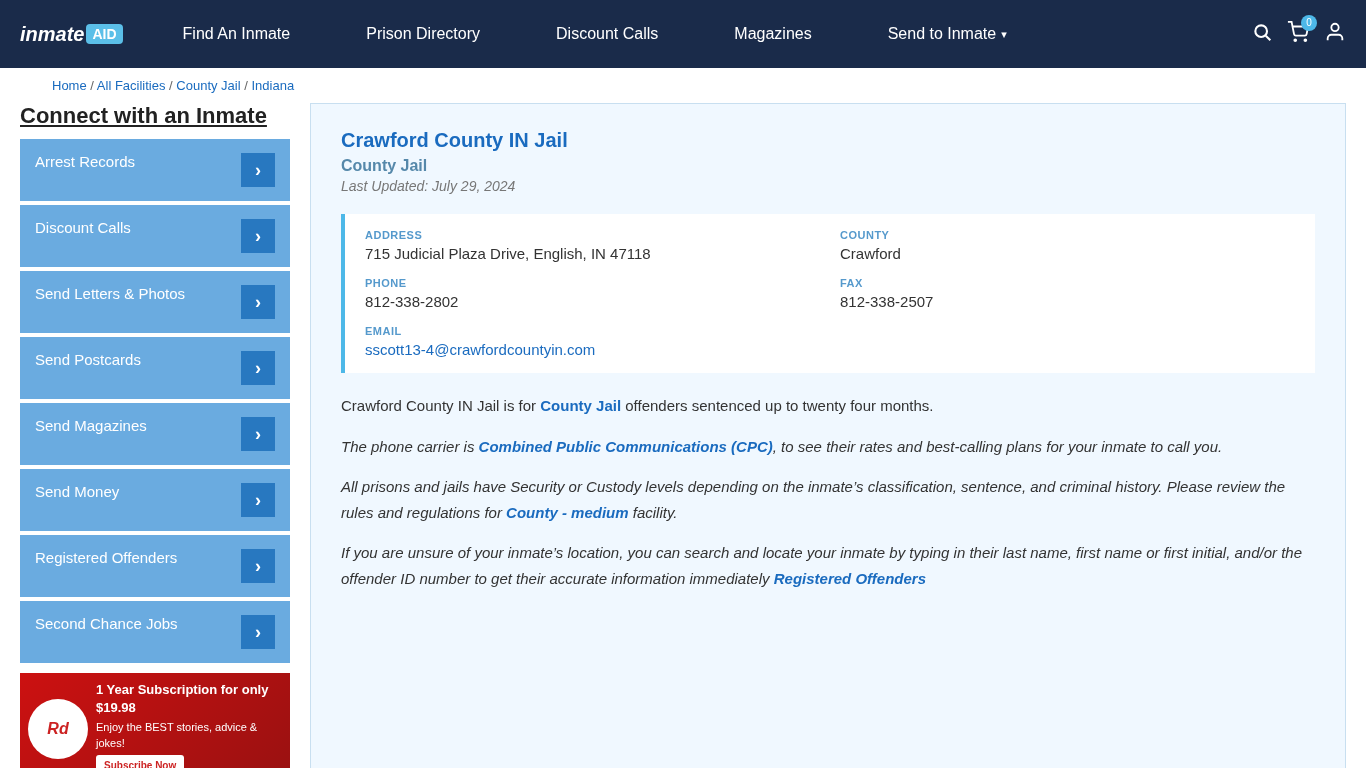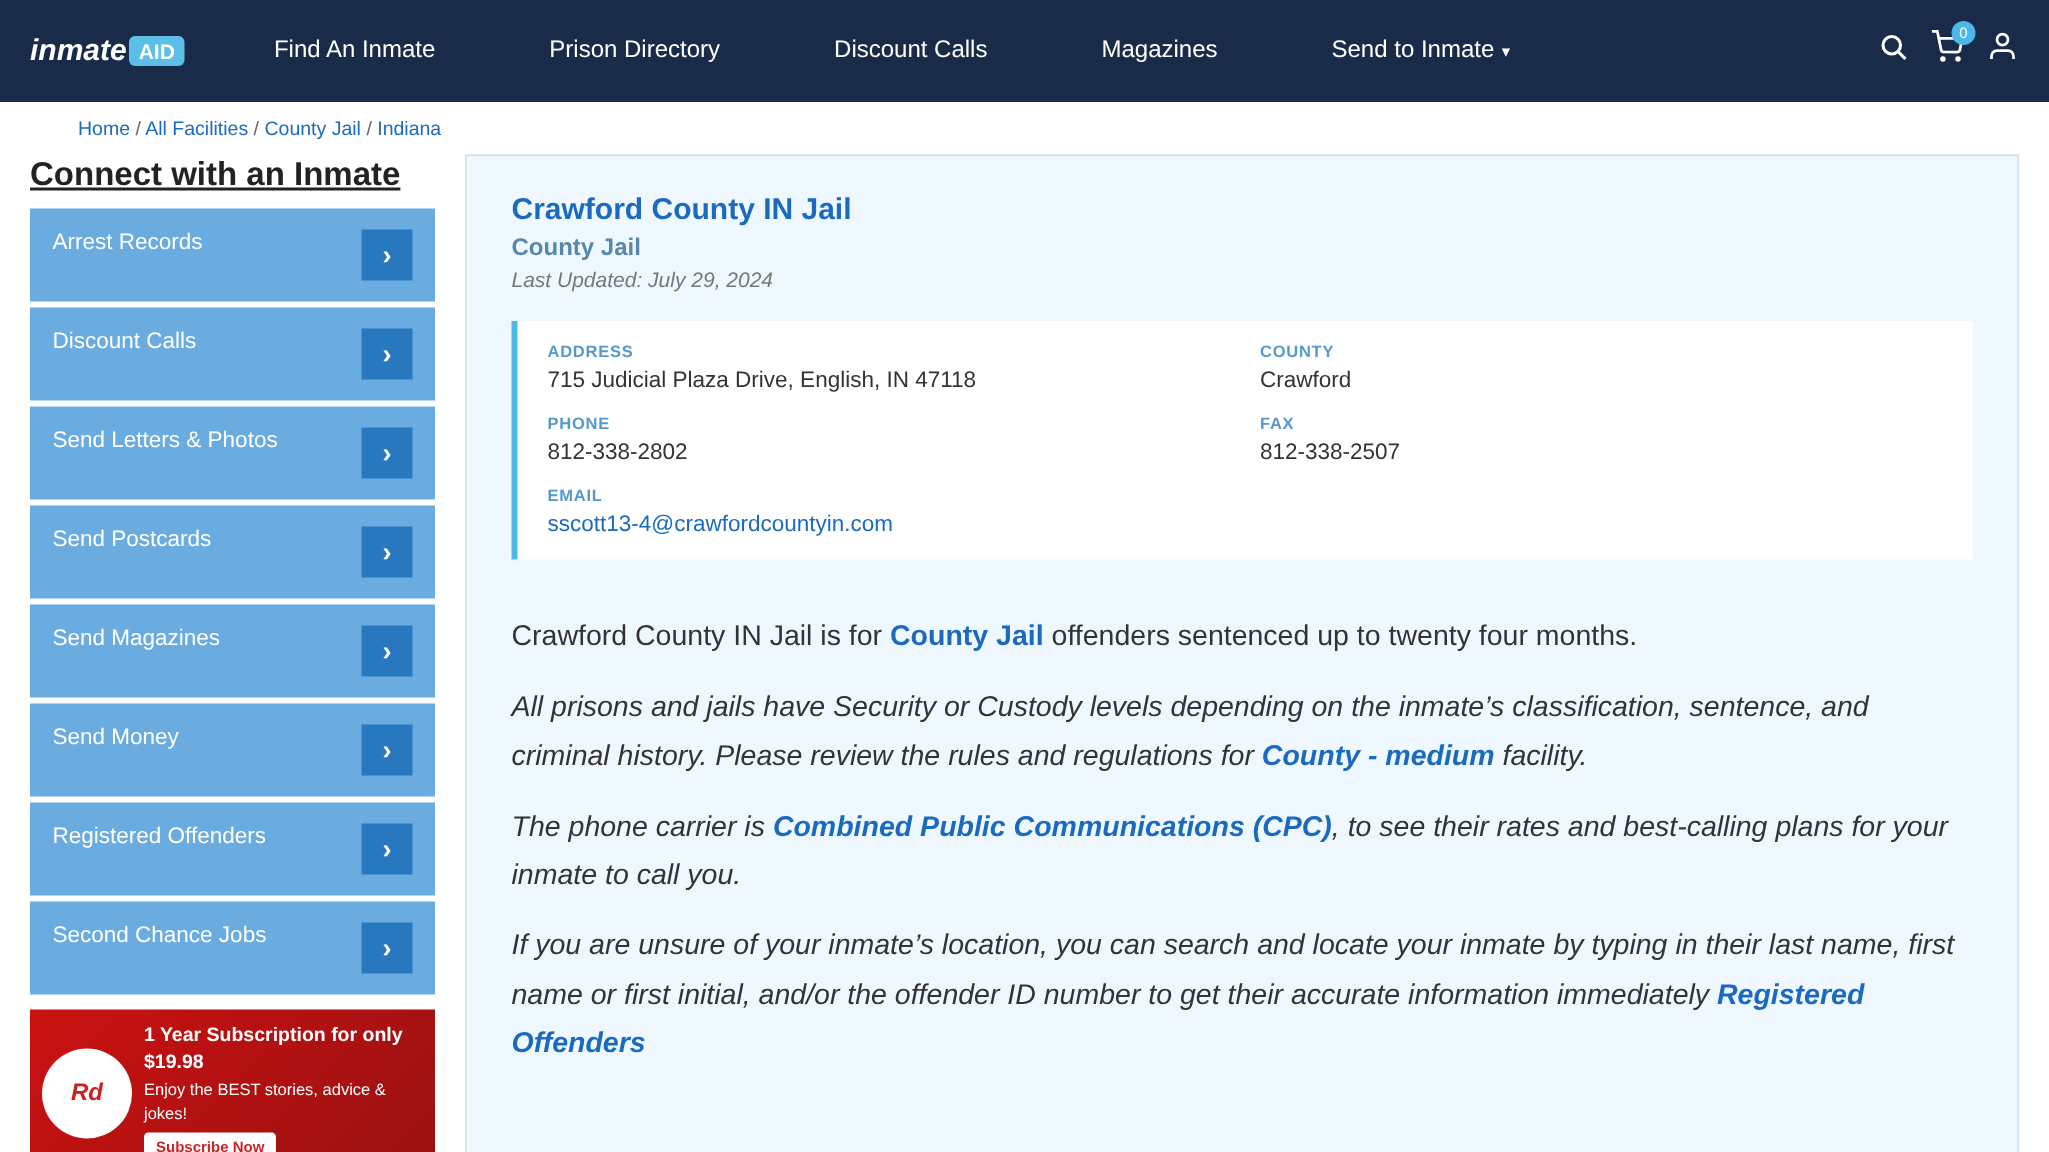--- a/index.html
+++ b/index.html
@@ -187,21 +187,21 @@
       color: #777;
       font-style: italic;
       margin-bottom: 20px;
     }
 
     
     .info-box {
       border-left: 4px solid #4db8e8;
       padding: 15px 20px;
       background: #fff;
-      margin-bottom: 36px;
+      margin-bottom: 20px;
       display: grid;
       grid-template-columns: 1fr 1fr;
       gap: 15px 20px;
     }
     .info-field-label {
       font-size: 11px;
       font-weight: bold;
       color: #5599cc;
       text-transform: uppercase;
       letter-spacing: 0.5px;
@@ -211,21 +211,21 @@
       font-size: 15px;
       color: #333;
     }
     .info-field-value a {
       color: #1a6bbf;
       text-decoration: none;
     }
 
     
     .desc-text {
-      font-size: 19px;
+      font-size: 15px;
       line-height: 1.7;
       color: #333;
       margin-bottom: 15px;
     }
     .desc-text a {
       color: #1a6bbf;
       text-decoration: none;
       font-weight: bold;
     }
     .desc-text em { font-style: italic; }
@@ -383,23 +383,23 @@
         <div class="info-field-value">
           <a href="#">sscott13-4@crawfordcountyin.com</a>
         </div>
       </div>
     </div>
 
     <p class="desc-text">
       <span>Crawford County IN Jail is for </span><a href="#">County Jail</a><span> offenders sentenced up to twenty four months.</span>
     </p>
     <p class="desc-text">
-      <em><span>All prisons and jails have Security or Custody levels depending on the inmate’s classification, sentence, and criminal history. Please review the rules and regulations for </span><a href="#">County - medium</a><span> facility.</span></em>
+      <em><span>The phone carrier is </span><a href="#">Combined Public Communications (CPC)</a><span>, to see their rates and best-calling plans for your inmate to call you.</span></em>
     </p>
     <p class="desc-text">
-      <em><span>The phone carrier is </span><a href="#">Combined Public Communications (CPC)</a><span>, to see their rates and best-calling plans for your inmate to call you.</span></em>
+      <em><span>All prisons and jails have Security or Custody levels depending on the inmate’s classification, sentence, and criminal history. Please review the rules and regulations for </span><a href="#">County - medium</a><span> facility.</span></em>
     </p>
     <p class="desc-text">
       <em><span>If you are unsure of your inmate’s location, you can search and locate your inmate by typing in their last name, first name or first initial, and/or the offender ID number to get their accurate information immediately</span> <a href="#">Registered Offenders</a></em>
     </p>
   </main>
 
 </div>
 
 </body></html>

